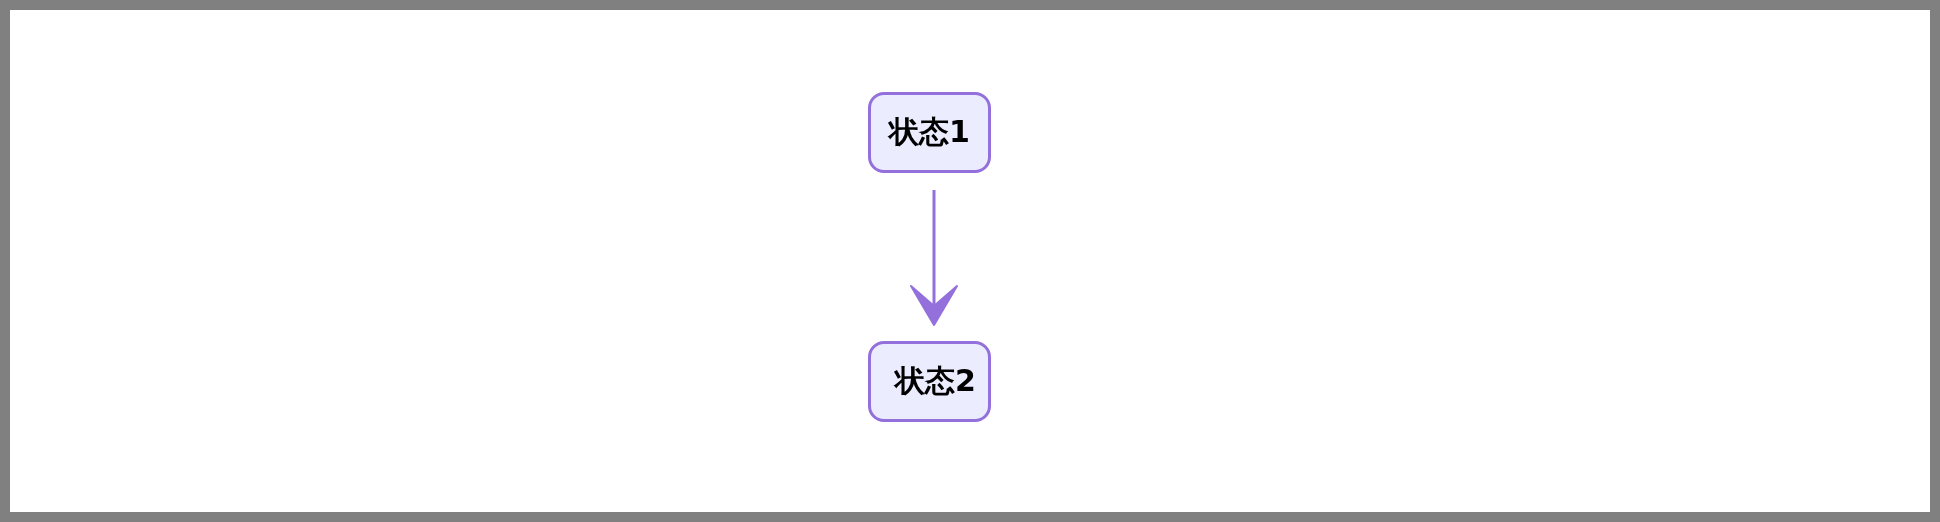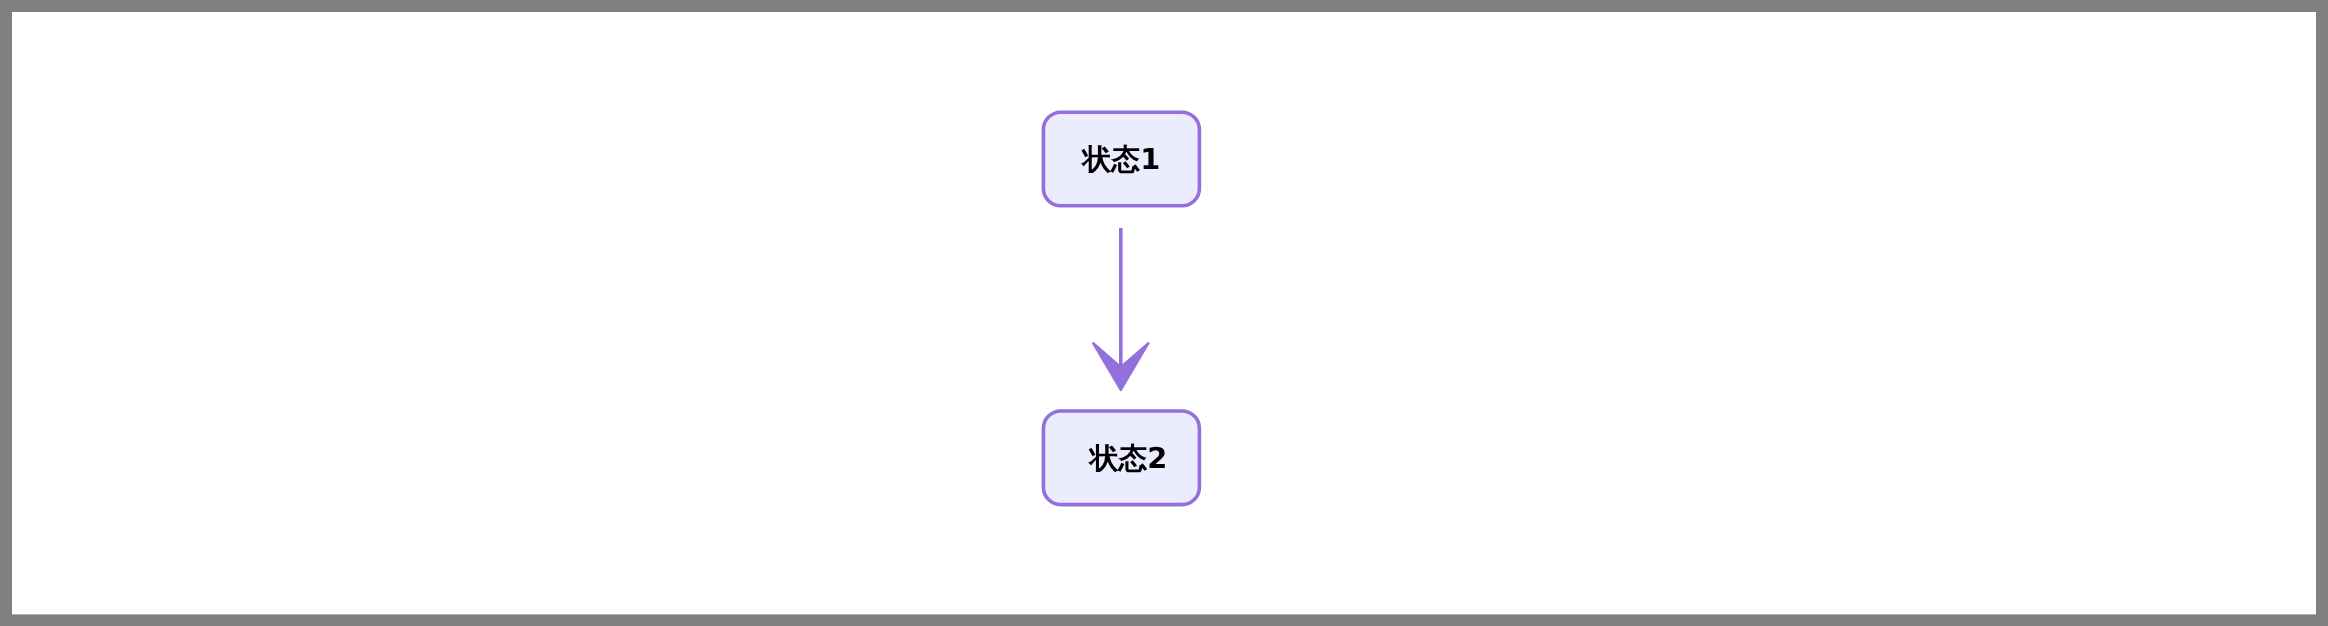--- a/index.html
+++ b/index.html
@@ -12,27 +12,27 @@
     }
     .canvas {
       position: absolute;
       left: 10px; top: 10px;
       width: 1920px; height: 502px;
       background: #ffffff;
     }
     .node {
       position: absolute;
       box-sizing: border-box;
-      width: 133px; height: 81px;
+      width: 123px; height: 81px;
       background: #ECECFF;
       border: 3px solid #9370DB;
       border-radius: 16px;
       display: flex; align-items: center; justify-content: center;
       font-weight: bold;
-      font-size: 24px;
+      font-size: 30px;
       color: #000;
     }
     svg.edges { position: absolute; left: 0; top: 0; }
   </style>
 </head>
 <body>
 
 <div class="canvas">
   <div class="node" style="left:858px; top:82px;">
     <span>状态1</span>

